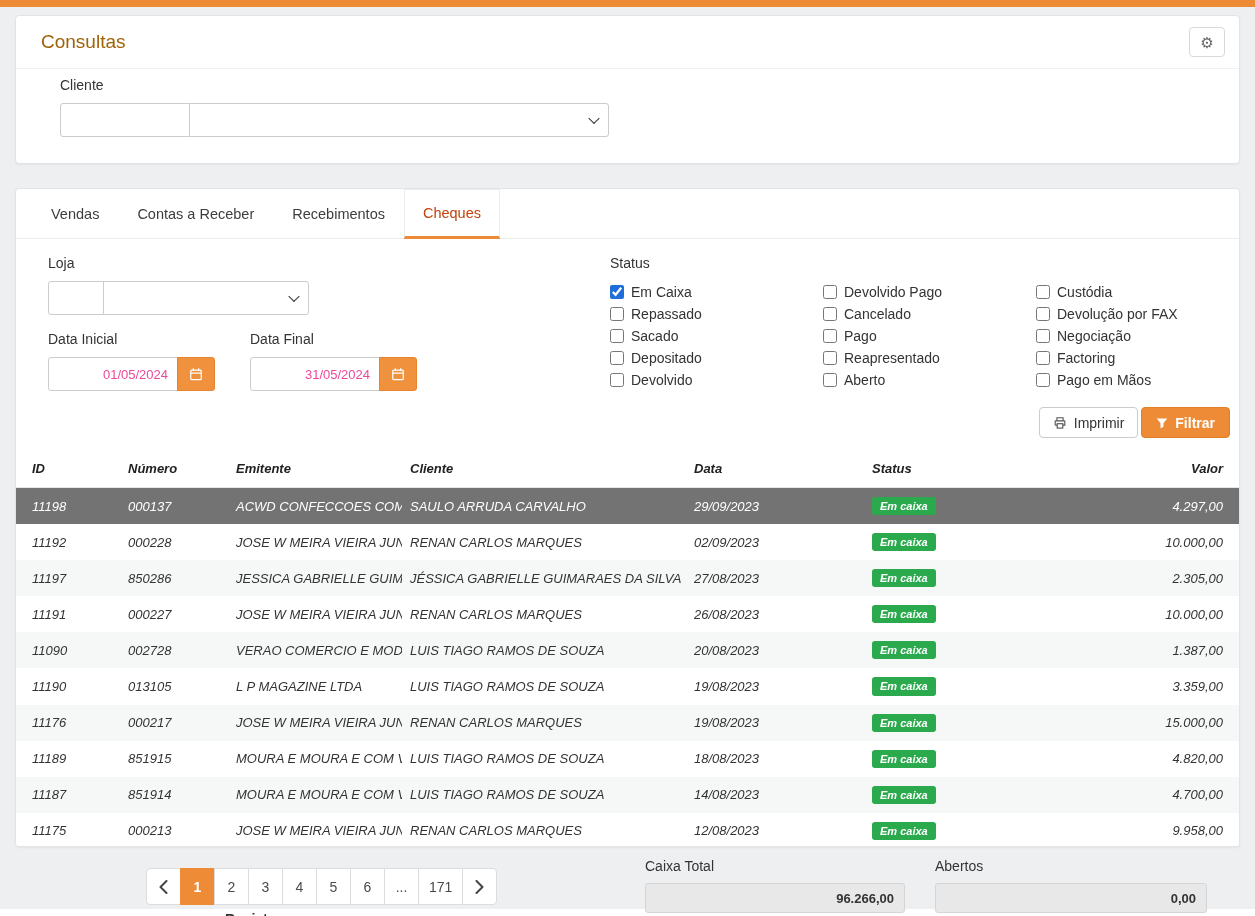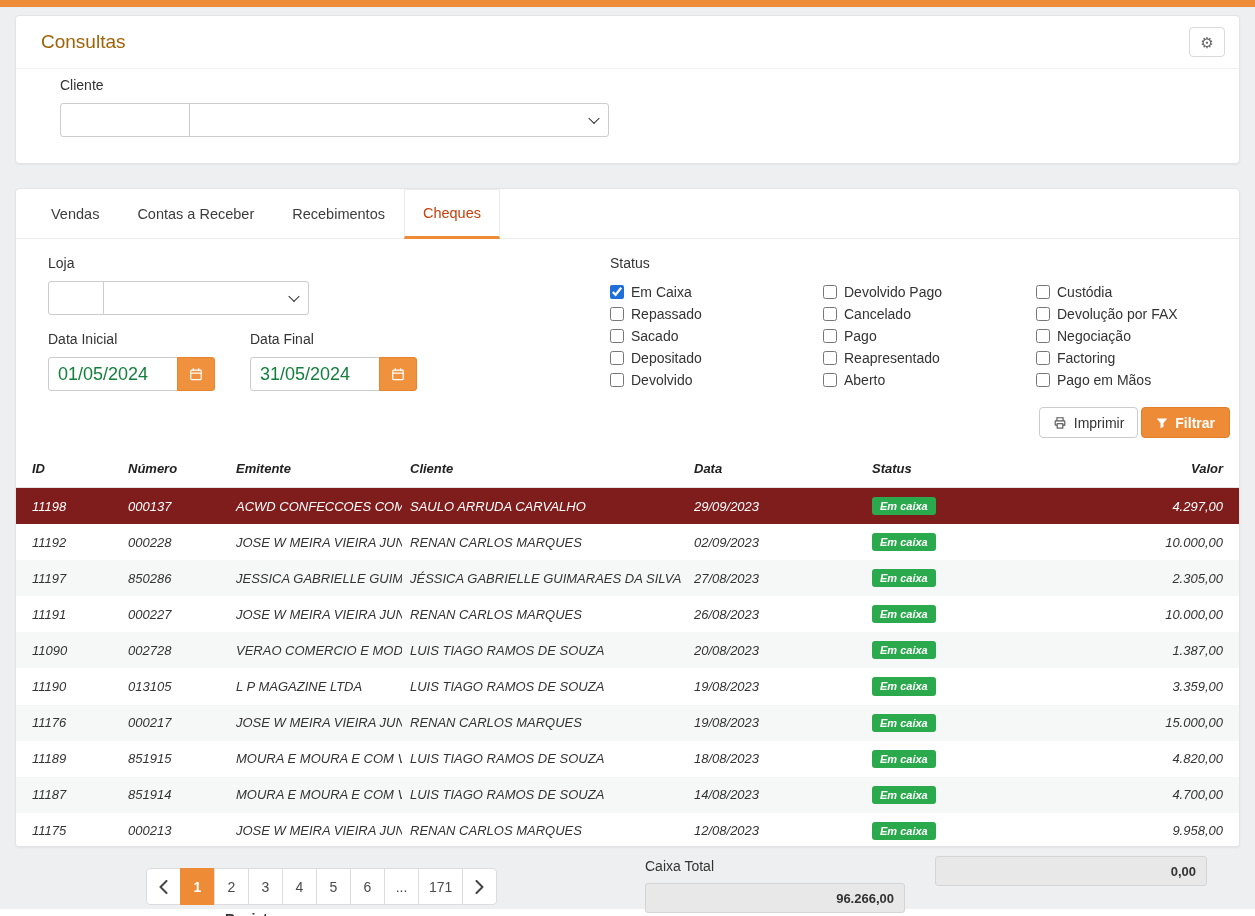--- a/index.html
+++ b/index.html
@@ -15,23 +15,23 @@
   .card1{margin-top:8px;}
   .card1-header{display:flex;justify-content:space-between;align-items:center;
                 padding:11px 14px 11px 25px;border-bottom:1px solid #f0f0f0;}
   .card-title{font-size:19px;color:#a16207;}
   .gear-btn{width:36px;height:30px;background:#fff;border:1px solid #d9d9d9;border-radius:4px;
             display:flex;align-items:center;justify-content:center;cursor:pointer;padding:0;}
   .gear{font-size:15px;color:#666;line-height:1;}
   .card1-body{padding:6px 44px 26px;}
   .field-label{font-size:14px;color:#333;margin-bottom:7px;line-height:21px;}
   .igroup{display:flex;}
-  .inp{height:34px;border:1px solid #ccc;border-radius:3px;padding:0 9px;font-size:18px;
-       color:#15803d;background:#fff;outline:none;box-sizing:border-box;
-       font-family:"Liberation Sans","DejaVu Sans",sans-serif;}
+  .inp{height:34px;border:1px solid #ccc;border-radius:3px;padding:0 9px;font-size:13px;
+       color:#ec4899;background:#fff;outline:none;box-sizing:border-box;
+       font-family:"Liberation Sans","DejaVu Sans",sans-serif;text-align:right;}
   .igroup .inp{border-radius:3px 0 0 3px;}
   .igroup .sel-wrap .sel{border-radius:0 3px 3px 0;margin-left:-1px;}
   .code-inp{width:130px;}
   .sel-wrap{position:relative;display:inline-block;}
   .sel-wrap::after{content:"";position:absolute;right:12px;top:50%;width:7px;height:7px;
      border-right:1.8px solid #333;border-bottom:1.8px solid #333;
      transform:translateY(-70%) rotate(45deg);pointer-events:none;}
   .sel{appearance:none;-webkit-appearance:none;height:34px;border:1px solid #ccc;border-radius:3px;
        background:#fff;padding:0 26px 0 8px;font-size:13px;color:#555;width:100%;
        box-sizing:border-box;outline:none;cursor:pointer;}
@@ -73,21 +73,21 @@
            white-space:nowrap;}
   tbody td{padding:9px 8px;color:#333;white-space:nowrap;overflow:hidden;}
   th:nth-child(1),td:nth-child(1){width:80px;padding-left:16px;}
   th:nth-child(2),td:nth-child(2){width:92px;}
   th:nth-child(3),td:nth-child(3){width:158px;}
   th:nth-child(4),td:nth-child(4){width:268px;}
   th:nth-child(5),td:nth-child(5){width:162px;}
   th:nth-child(7),td:nth-child(7){width:130px;text-align:right;padding-right:16px;}
   tbody tr:nth-child(odd){background:#f6f7f7;}
   tbody tr:nth-child(even){background:#fff;}
-  tbody tr.selected{background:#7f1d1d;color:#fff;}
+  tbody tr.selected{background:#737373;color:#fff;}
   tbody tr.selected td{color:#fff;}
   .badge{display:inline-block;background:#2ba94d;color:#fff;font-size:11px;font-weight:bold;
          padding:3px 8px;border-radius:3px;line-height:1.1;}
   
   .footer{position:relative;height:73px;overflow:hidden;}
   .bottom-strip{position:absolute;left:0;right:0;bottom:0;height:11px;background:#fff;overflow:hidden;z-index:0;}
   .records{position:absolute;left:225px;top:2px;font-size:14px;font-weight:bold;color:#333;}
   .pager{position:absolute;left:146px;top:21px;display:flex;z-index:1;}
   .pg{min-width:35px;height:37px;box-sizing:border-box;background:#fff;border:1px solid #dcdcdc;
       display:flex;align-items:center;justify-content:center;font-size:14px;color:#4a4a4a;
@@ -397,15 +397,16 @@
           <path d="M1.5 1l6 6-6 6" fill="none" stroke="#444" stroke-width="2" stroke-linecap="round" stroke-linejoin="round"></path>
         </svg>
     </div>
   </div>
 
   <div class="total-box vt">
     <div class="field-label">Caixa Total</div>
     <input class="total-inp" readonly="" value="96.266,00" style="">
   </div>
   <div class="total-box ab">
+    <div class="field-label">Abertos</div>
     <input class="total-inp" readonly="" value="0,00" style="">
   </div>
 </div>
 
 </body></html>

